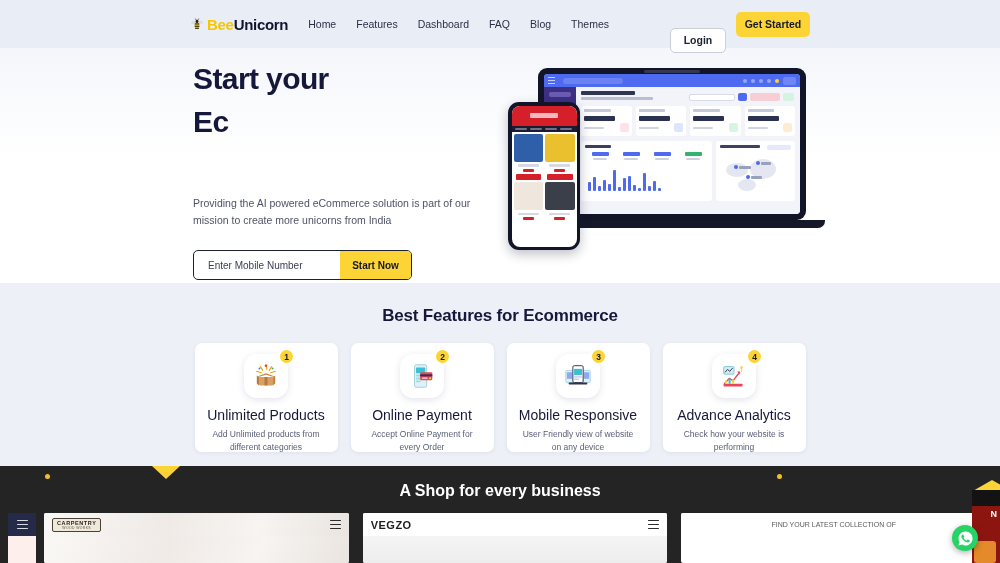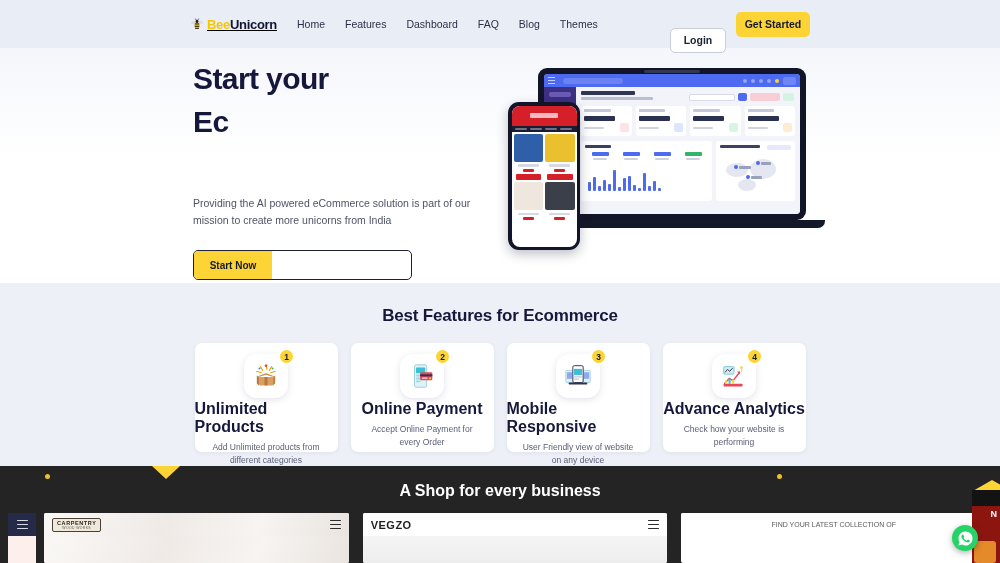--- a/index.html
+++ b/index.html
@@ -17,21 +17,21 @@
     background: #e9edf6;
     display: flex; align-items: center;
     z-index: 40;
   }
   .header-inner {
     width: 620px; margin-left: 190px;
     display: flex; align-items: center;
   }
   .logo { display: flex; align-items: center; gap: 3px; margin-right: 20px; }
   .bee-icon { width: 14px; height: 14px; position: relative; flex: 0 0 auto; }
-  .logo-text { font-size: 13px; font-weight: bold; letter-spacing: -0.3px; white-space: nowrap; text-decoration: underline; }
+  .logo-text { font-size: 15px; font-weight: bold; letter-spacing: -0.3px; white-space: nowrap; }
   .logo-bee { color: #f7c600; }
   .logo-uni { color: #12142e; }
 
   .nav { display: flex; align-items: center; gap: 20px; }
   .nav-item {
     font-size: 10.5px; color: #2b2f45; text-decoration: none;
     white-space: nowrap; cursor: pointer;
   }
 
   .header-actions { margin-left: auto; display: flex; align-items: center; gap: 10px; }
@@ -178,21 +178,21 @@
     display: flex; align-items: center; justify-content: center;
   }
   .card-badge {
     position: absolute; right: -7px; top: -6px;
     width: 17px; height: 17px; border-radius: 50%;
     background: #fcd436; color: #17192c;
     font-size: 8.5px; font-weight: bold;
     display: flex; align-items: center; justify-content: center;
     border: 2px solid #fff;
   }
-  .card-title { margin-top: 2px; font-size: 16px; font-weight: bold; color: #15183a; }
+  .card-title { margin-top: 9px; font-size: 14px; font-weight: normal; color: #15183a; }
   .card-desc {
     margin-top: 5px; font-size: 8.5px; color: #5b6077;
     text-align: center; line-height: 1.5; width: 116px;
   }
 
   
   .shops {
     position: absolute; top: 466px; left: 0; width: 1000px; height: 97px;
     background: #242424; overflow: hidden;
   }
@@ -326,20 +326,21 @@
   <div class="hero">
 
     <div class="hero-left">
       <div class="hero-title">
         <div>Start your</div>
         <div>Ec</div>
       </div>
       <div class="hero-sub">Providing the AI powered eCommerce solution is part of our mission to create more unicorns from India</div>
 
       <div class="hero-form">
+        <input class="hero-input" type="text" placeholder="Enter Mobile Number" style="">
         <button class="hero-btn">Start Now</button>
       </div>
     </div>
 
     <div class="devices">
 
       <div class="laptop">
         <div class="laptop-lid">
           <div class="laptop-notch"></div>
           <div class="laptop-screen">

